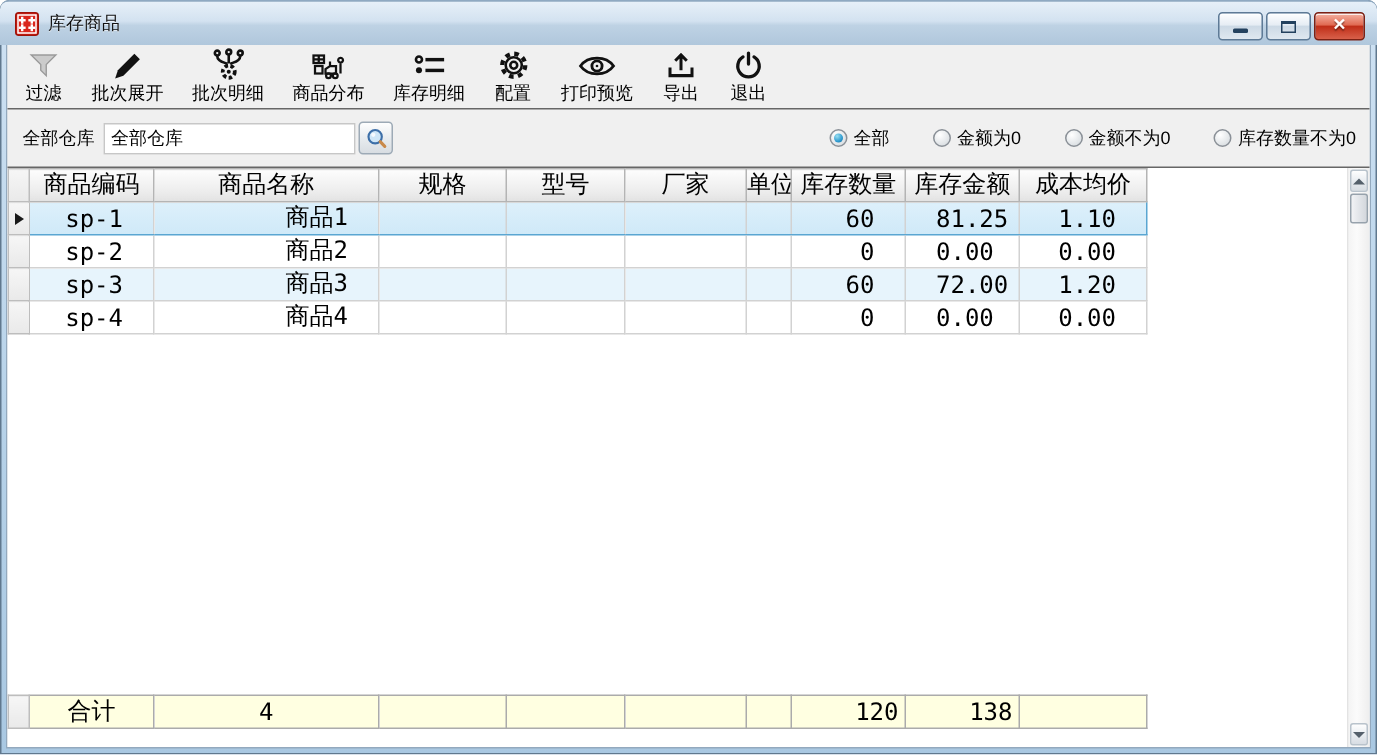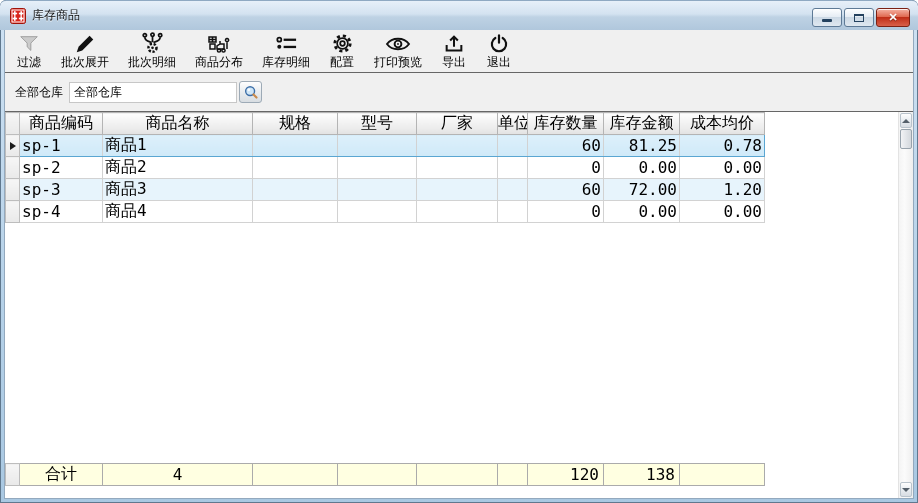--- a/index.html
+++ b/index.html
@@ -110,21 +110,21 @@
     border:1px solid #bdbdbd;
   }
   td.ind { position:relative; }
   .row-arrow {
     position:absolute; left:4px; top:50%; margin-top:-4px;
     width:0; height:0; border-left:6px solid #1a1a1a;
     border-top:4px solid transparent; border-bottom:4px solid transparent;
   }
 
   table.grid td.cell {
-    height:17px; padding:0 2px; border:1px solid #d2d2d2; background:#fff; color:#000;
+    height:17px; padding:0 20px; border:1px solid #d2d2d2; background:#fff; color:#000;text-align:right;
   }
   tr.alt td.cell { background:#e7f4fc;margin-left:44px; }
   tr.selected td.cell {
     background:linear-gradient(#ddf0fb,#cfe9f8);
     border-top:1px solid #5aa6d2; border-bottom:1px solid #5aa6d2;
   }
   tr.selected td.cell:first-of-type { border-left:1px solid #5aa6d2; }
   tr.selected td.cell:last-of-type { border-right:1px solid #5aa6d2; }
   .ta-r { text-align:right; }
   .ta-c { text-align:center; }
@@ -304,20 +304,38 @@
       <span class="wh-label">全部仓库</span>
       <input class="wh-input" type="text" value="全部仓库" style="">
       <div class="search-btn">
         <svg width="16" height="16" viewBox="0 0 18 18">
           <circle cx="8" cy="8" r="5" fill="#cfe6f7" stroke="#3d6fa8" stroke-width="1.6"></circle>
           <circle cx="6.6" cy="6.6" r="1.6" fill="#ffffff" opacity="0.8"></circle>
           <path d="M11.8 11.8l3.4 3.4" stroke="#c98a4b" stroke-width="2.4" stroke-linecap="round"></path>
         </svg>
       </div>
 
+      <div class="radio-group">
+        <div class="radio-item">
+          <span class="radio-circle checked"></span>
+          <span>全部</span>
+        </div>
+        <div class="radio-item">
+          <span class="radio-circle"></span>
+          <span>金额为0</span>
+        </div>
+        <div class="radio-item">
+          <span class="radio-circle"></span>
+          <span>金额不为0</span>
+        </div>
+        <div class="radio-item">
+          <span class="radio-circle"></span>
+          <span>库存数量不为0</span>
+        </div>
+      </div>
     </div>
 
     <div class="grid-area">
 
       <table class="grid">
         <colgroup>
           <col style="width:14px">
             <col style="width:83px">
             <col style="width:150px">
             <col style="width:85px">
@@ -348,21 +366,21 @@
                 <span class="row-arrow"></span>
               </td>
             <td class="cell">sp-1</td>
             <td class="cell">商品1</td>
             <td class="cell"></td>
             <td class="cell"></td>
             <td class="cell"></td>
             <td class="cell"></td>
             <td class="cell ta-r">60</td>
             <td class="cell ta-r">81.25</td>
-            <td class="cell ta-r">0.78</td>
+            <td class="cell ta-r">1.10</td>
           </tr>
           <tr>
             <td class="ind"></td>
             <td class="cell">sp-2</td>
             <td class="cell">商品2</td>
             <td class="cell"></td>
             <td class="cell"></td>
             <td class="cell"></td>
             <td class="cell"></td>
             <td class="cell ta-r">0</td>

